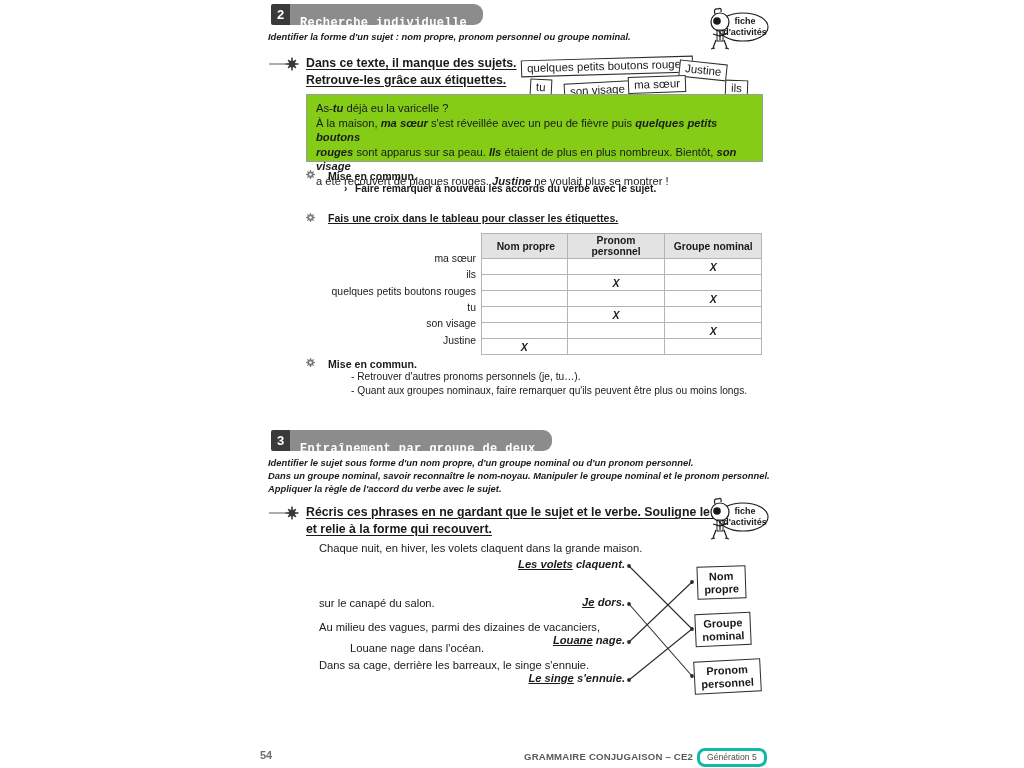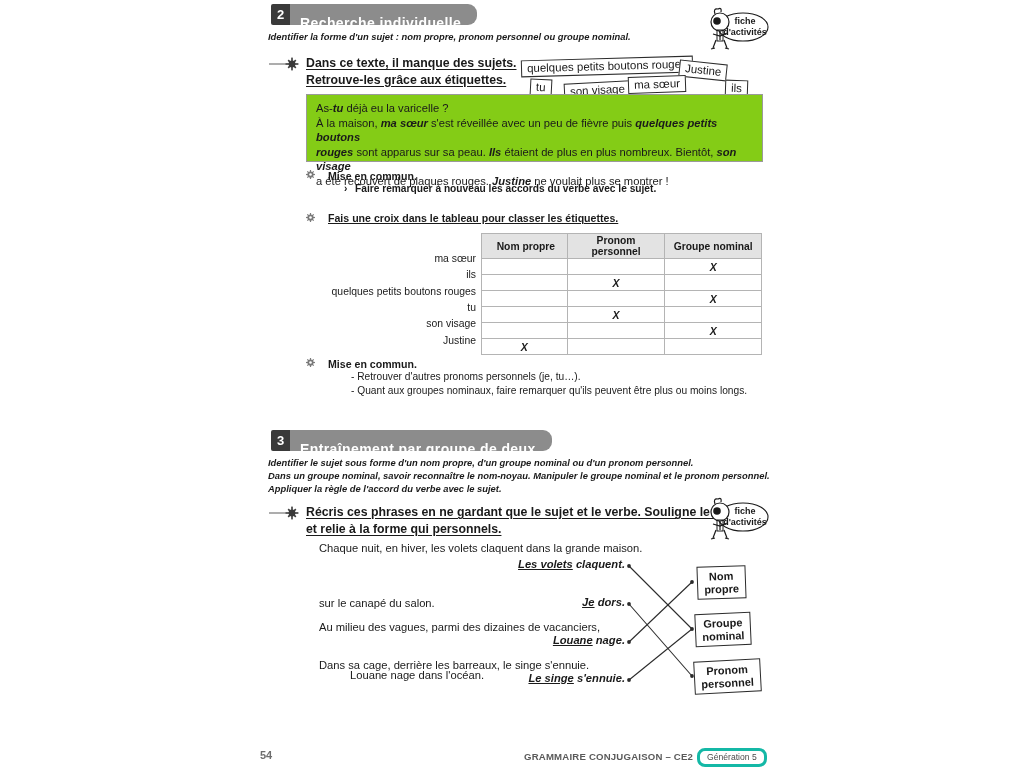--- a/index.html
+++ b/index.html
@@ -29,27 +29,28 @@
     font-size: 13px;
     font-weight: bold;
     display: flex;
     align-items: center;
     justify-content: center;
     border-radius: 2px 0 0 2px;
   }
   .section-banner {
     background: #8c8c8c;
     color: #ffffff;
-    font-size: 14px;
+    font-size: 12px;
     font-weight: bold;
     letter-spacing: 0.4px;
     padding: 16px 16px 0 10px;
     display: flex;
     align-items: center;
     border-radius: 0 9px 9px 0;
+    font-family: Liberation Mono, monospace;
   }
 
   
   .objective {
     position: absolute;
     font-style: italic;
     font-size: 9.4px;
     line-height: 13.2px;
     color: #1a1a1a;
     font-weight: 600;
@@ -396,21 +397,21 @@
           </g>
         <g transform="rotate(-45 23 7)">
             <rect x="22.2" y="1.6" width="1.6" height="10.8"></rect>
           </g>
       </g>
     </svg>
   </div>
 
   <div class="consigne" style="left:306px; top:504px;">
     <u>Récris ces phrases en ne gardant que le sujet et le verbe. Souligne le sujet</u><br>
-    <u>et relie à la forme qui personnels.</u>
+    <u>et relie à la forme qui recouvert.</u>
   </div>
 
   <div class="fiche" style="left:703px; top:496px;">
     <svg width="66" height="46" viewBox="0 0 66 46">
       <ellipse cx="40" cy="21" rx="25" ry="14" fill="#ffffff" stroke="#1a1a1a" stroke-width="1.1"></ellipse>
       <circle cx="17" cy="16" r="9" fill="#ffffff" stroke="#1a1a1a" stroke-width="1.2"></circle>
       <circle cx="14" cy="15" r="3.8" fill="#1a1a1a"></circle>
       <path d="M12 8 Q10 2 15 3 Q19 1 18 6" fill="none" stroke="#1a1a1a" stroke-width="1.2"></path>
       <path d="M17 25 L17 34" stroke="#1a1a1a" stroke-width="1.2"></path>
       <path d="M10 28 L17 30 L24 27" fill="none" stroke="#1a1a1a" stroke-width="1.2"></path>
@@ -426,21 +427,21 @@
   <div class="answer" style="left:400px; top:558px; width:225px;">
     <u>Les volets</u><span> claquent.</span>
   </div>
 
   <div class="sent" style="left:319px; top:596px;">sur le canapé du salon.</div>
   <div class="answer" style="left:400px; top:596px; width:225px;">
     <u>Je</u><span> dors.</span>
   </div>
 
   <div class="sent" style="left:319px; top:620px;">Au milieu des vagues, parmi des dizaines de vacanciers,</div>
-  <div class="sent" style="left:319px; top:668px;padding-left:31px;">Louane nage dans l'océan.</div>
+  <div class="sent" style="left:319px; top:641px;padding-left:31px;">Louane nage dans l'océan.</div>
   <div class="answer" style="left:400px; top:634px; width:225px;">
     <u>Louane</u><span> nage.</span>
   </div>
 
   <div class="sent" style="left:319px; top:658px;">Dans sa cage, derrière les barreaux, le singe s'ennuie.</div>
   <div class="answer" style="left:400px; top:672px; width:225px;">
     <u>Le singe</u><span> s'ennuie.</span>
   </div>
 
   <svg style="position:absolute; left:0; top:0; width:1024px; height:768px; pointer-events:none;">

